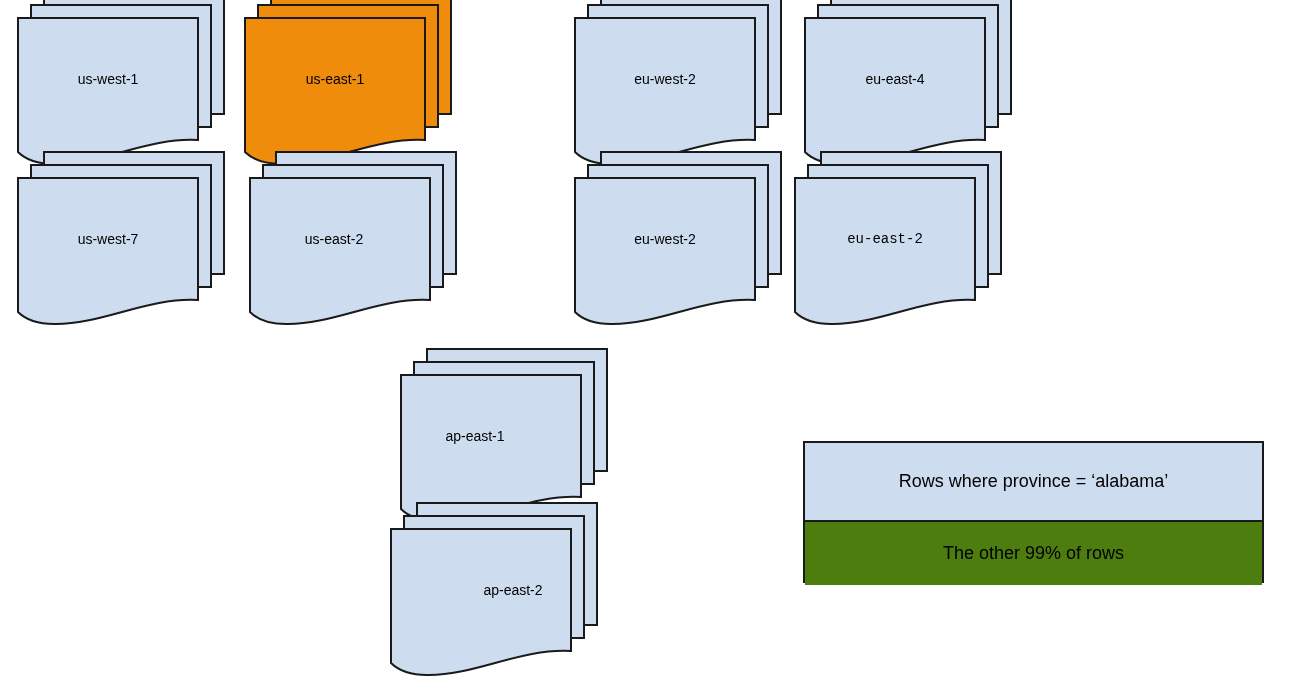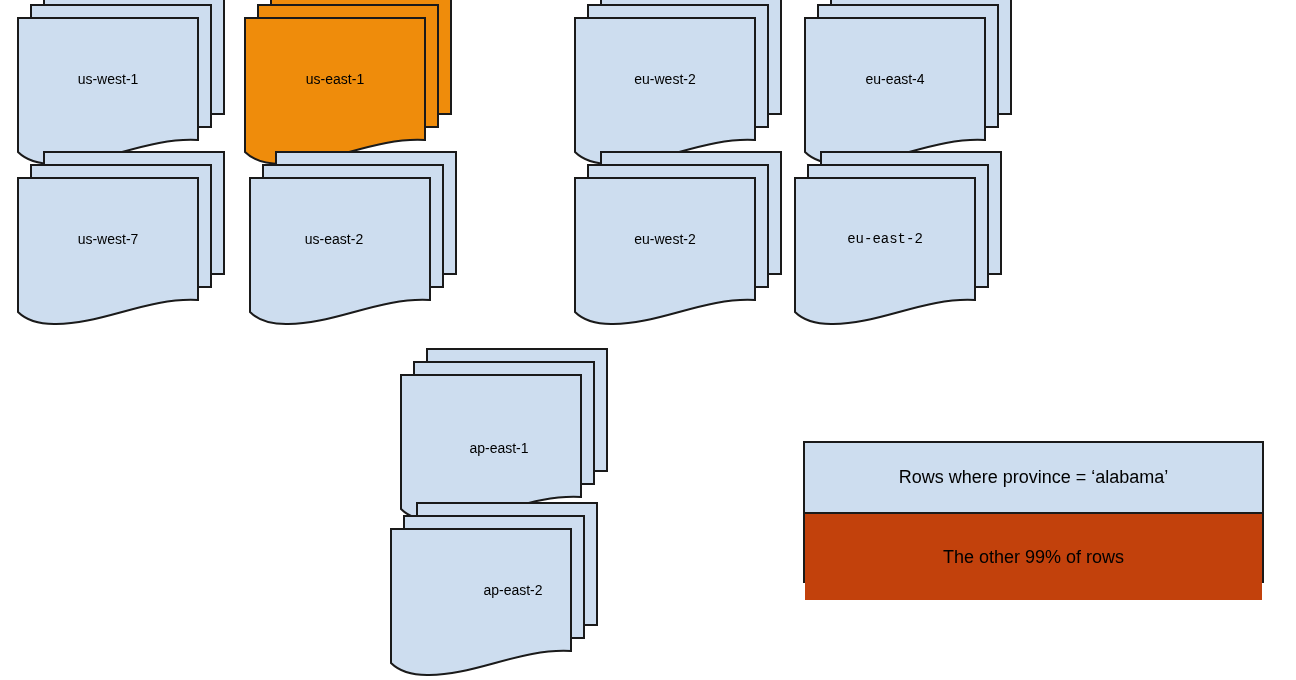--- a/index.html
+++ b/index.html
@@ -127,33 +127,33 @@
       </svg>
     </div>
     <div class="doc-label" style="left: 795px; top: 230px; width: 180px; font-family: Liberation Mono, monospace;">eu-east-2</div>
     <div class="stack" style="left: 399px; top: 347px;">
       <svg width="212" height="178" viewBox="0 0 212 178">
         <path d="M 0 0 L 180 0 L 180 122 L 0 122 Z" transform="translate(28,2)" fill="#cdddef" stroke="#1a1a1a" stroke-width="2" stroke-linejoin="miter"></path>
         <path d="M 0 0 L 180 0 L 180 122 L 0 122 Z" transform="translate(15,15)" fill="#cdddef" stroke="#1a1a1a" stroke-width="2" stroke-linejoin="miter"></path>
         <path d="M 0 0 L 180 0 L 180 122 C 129.6 119, 82.8 147, 36 146 C 21.599999999999998 146, 8.1 142, 0 134 Z" transform="translate(2,28)" fill="#cdddef" stroke="#1a1a1a" stroke-width="2" stroke-linejoin="miter"></path>
       </svg>
     </div>
-    <div class="doc-label" style="left: 401px; top: 427px; width: 196px; margin-top: 12px;">ap-east-1</div>
+    <div class="doc-label" style="left: 377px; top: 427px; width: 196px;">ap-east-1</div>
     <div class="stack" style="left: 389px; top: 501px;">
       <svg width="212" height="178" viewBox="0 0 212 178">
         <path d="M 0 0 L 180 0 L 180 122 L 0 122 Z" transform="translate(28,2)" fill="#cdddef" stroke="#1a1a1a" stroke-width="2" stroke-linejoin="miter"></path>
         <path d="M 0 0 L 180 0 L 180 122 L 0 122 Z" transform="translate(15,15)" fill="#cdddef" stroke="#1a1a1a" stroke-width="2" stroke-linejoin="miter"></path>
         <path d="M 0 0 L 180 0 L 180 122 C 129.6 119, 82.8 147, 36 146 C 21.599999999999998 146, 8.1 142, 0 134 Z" transform="translate(2,28)" fill="#cdddef" stroke="#1a1a1a" stroke-width="2" stroke-linejoin="miter"></path>
       </svg>
     </div>
     <div class="doc-label" style="left: 391px; top: 581px; width: 180px; margin-left: 32px;">ap-east-2</div>
   </div>
 
 <div id="legend-host">
     <div class="legend" style="left: 803px; top: 441px; width: 461px; height: 142px;">
-      <div class="legend-row top" style="height: 71px; background: rgb(205, 221, 239);">
+      <div class="legend-row top" style="height: 79px; background: rgb(205, 221, 239);">
         <span>Rows where province = ‘alabama’</span>
       </div>
-      <div class="legend-row" style="height: 86px; background: #c2410c;">
+      <div class="legend-row" style="height: 63px; background: #4d7c0f;">
         <span>The other 99% of rows</span>
       </div>
     </div>
   </div>
 
 </body></html>

